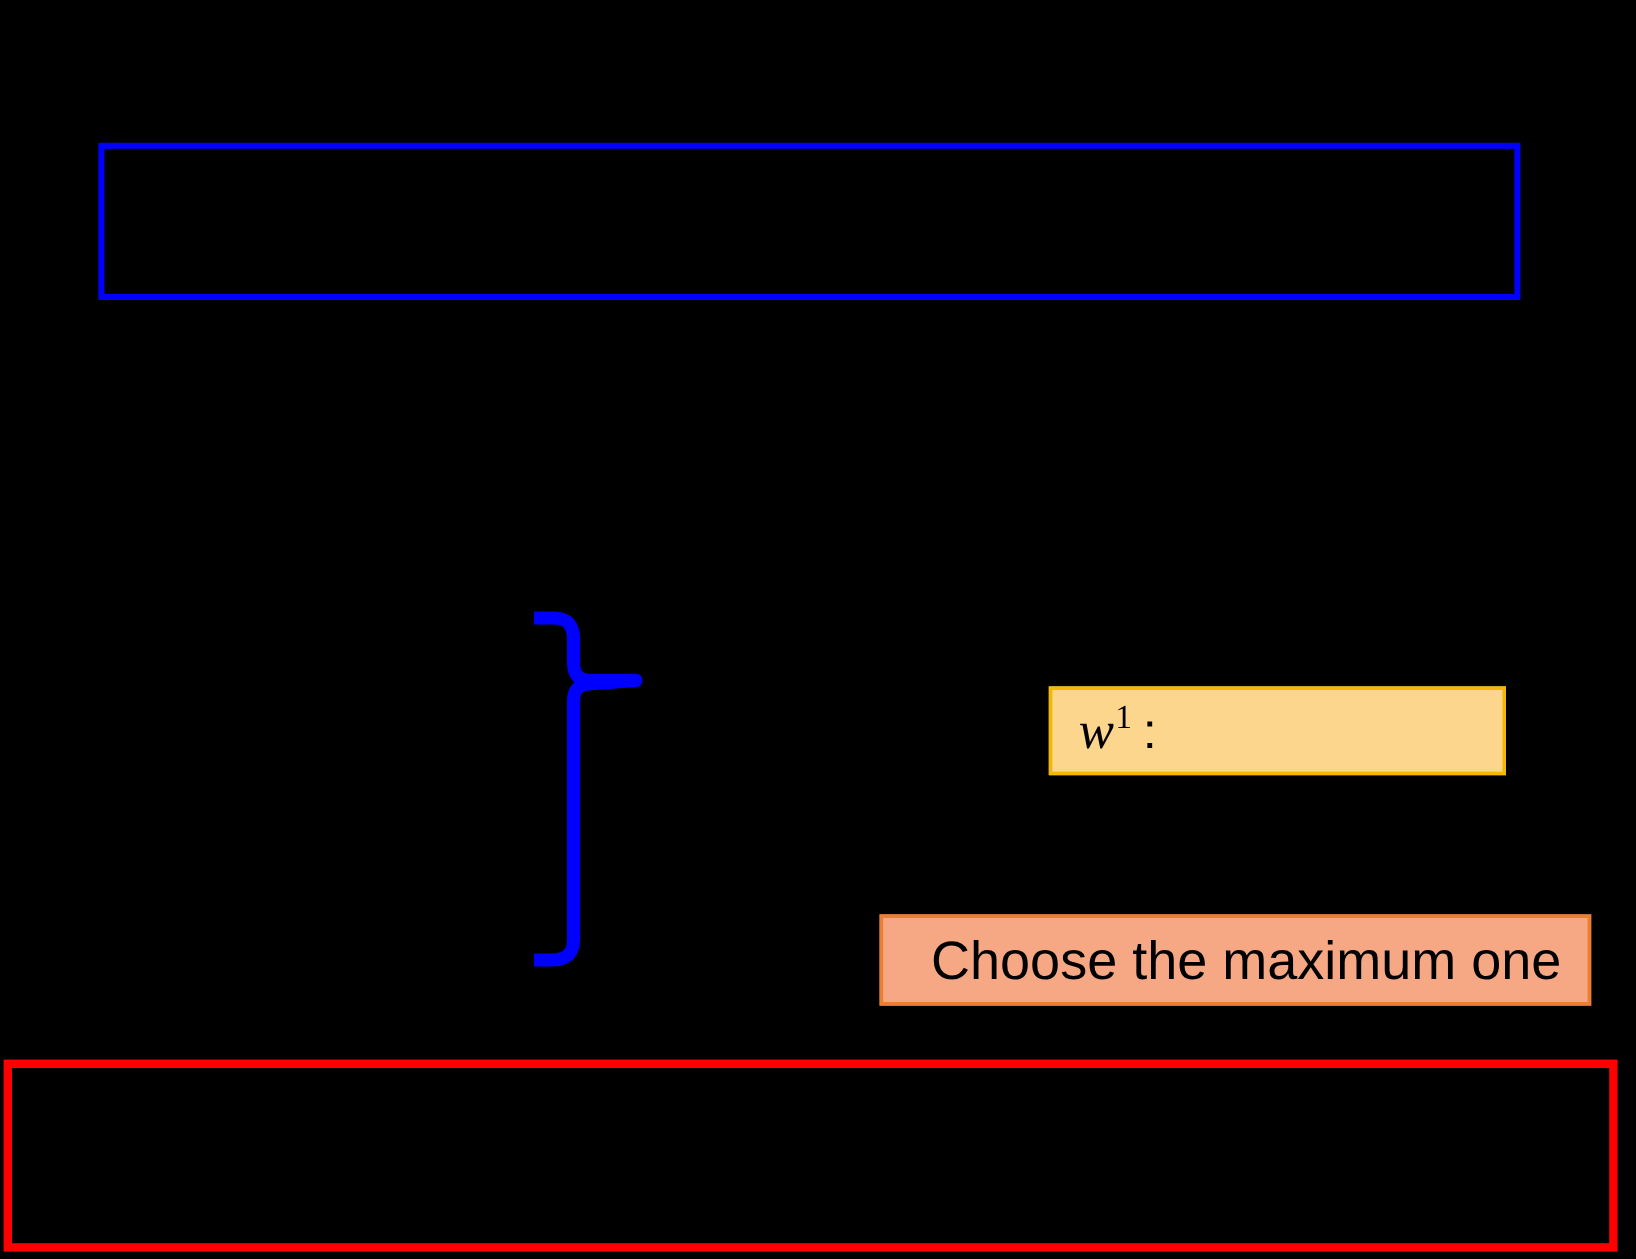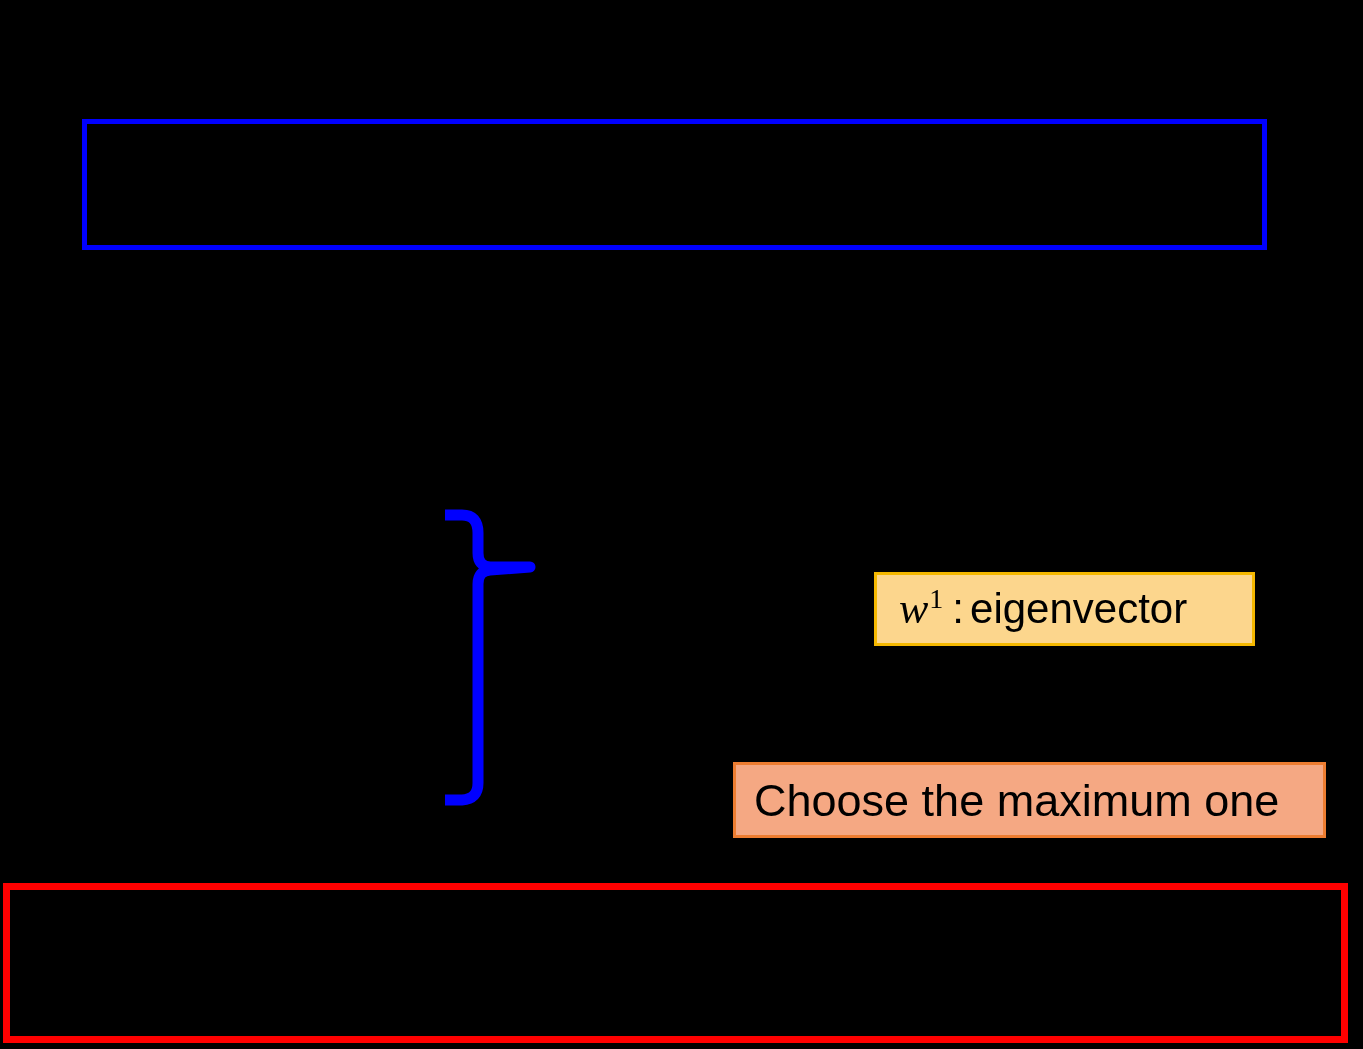--- a/index.html
+++ b/index.html
@@ -95,20 +95,21 @@
   }
   #maximum-callout {
     left: 733px;
     top: 762px;
     width: 593px;
     height: 76px;
     background: #F5A883;
     border: 3px solid #ED7D31;
     padding-left: 18px;
     font-size: 45px;
+    justify-content: center;
   }
 </style>
 </head>
 <body>
 
 <div id="slide">
 
   <div class="outline-box" id="blue-outline-box"></div>
 
   <div id="brace-group">
@@ -124,21 +125,20 @@
                L 40 278
                Q 40 294 24 295
                L 7 295" fill="none" stroke="#0000FF" stroke-width="11" stroke-linecap="butt" stroke-linejoin="round"></path>
     </svg>
   </div>
 
   <div class="callout" id="eigenvector-callout">
     <span class="math-var">w</span>
       <span class="math-sup">1</span>
       <span class="sep">:</span>
-      <span>eigenvector</span>
   </div>
 
   <div class="callout" id="maximum-callout">
     <span>Choose the maximum one</span>
   </div>
 
   <div class="outline-box" id="red-outline-box"></div>
 
 </div>
 

